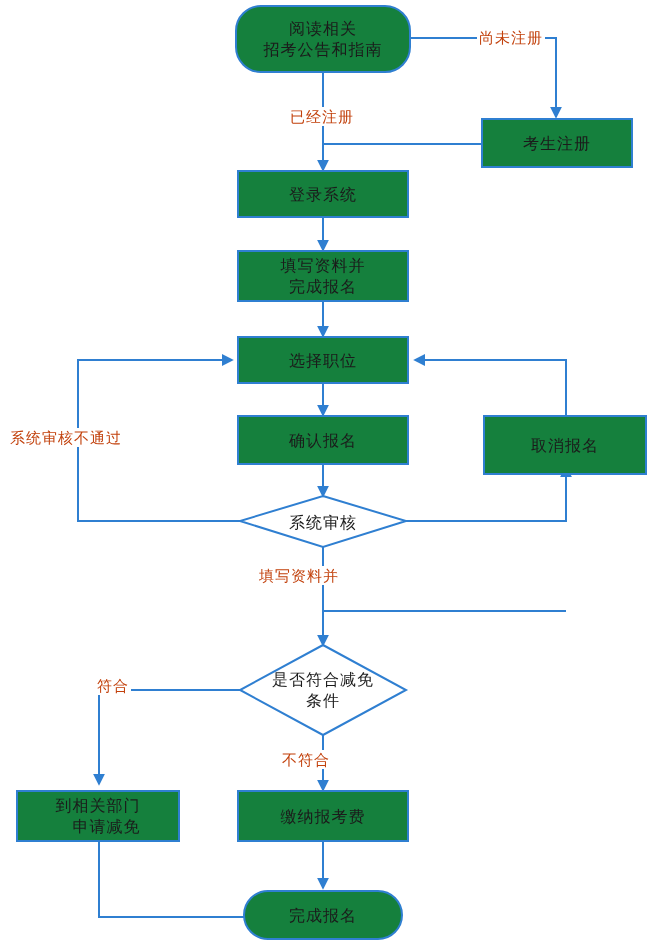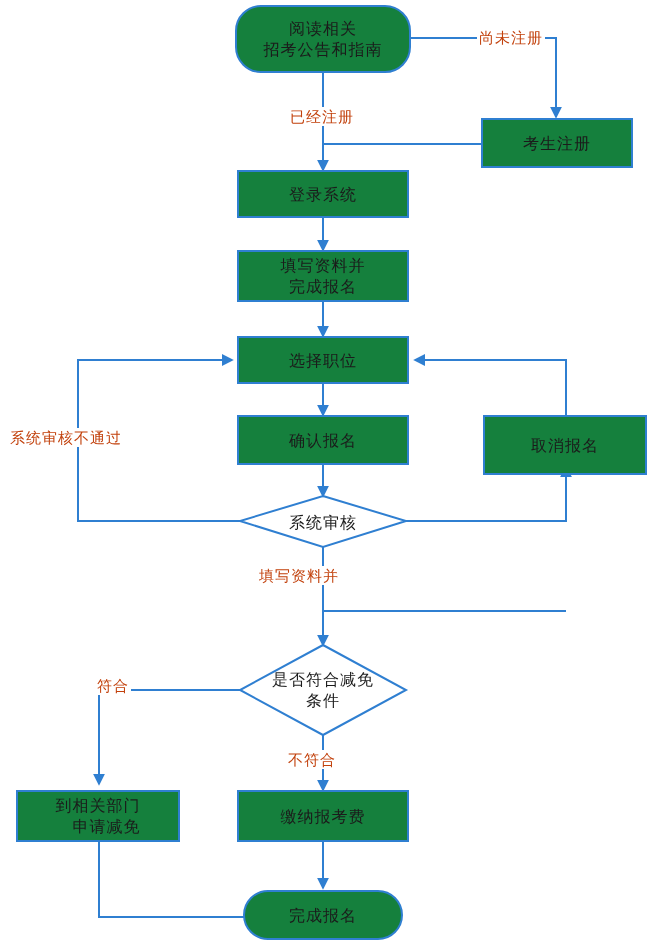--- a/index.html
+++ b/index.html
@@ -165,15 +165,15 @@
 
   <div class="node terminator" style="left:243px; top:890px; width:160px; height:50px;">
     <span>完成报名</span>
   </div>
 
   <div class="edge-label" style="left:477px; top:28px;">尚未注册</div>
   <div class="edge-label" style="left:288px; top:107px;text-align:center;">已经注册</div>
   <div class="edge-label" style="left:8px; top:428px;">系统审核不通过</div>
   <div class="edge-label" style="left:257px; top:566px;">填写资料并</div>
   <div class="edge-label" style="left:95px; top:676px;">符合</div>
-  <div class="edge-label" style="left:286px; top:750px;">不符合</div>
+  <div class="edge-label" style="left:280px; top:750px;">不符合</div>
 
 </div>
 
 </body></html>

